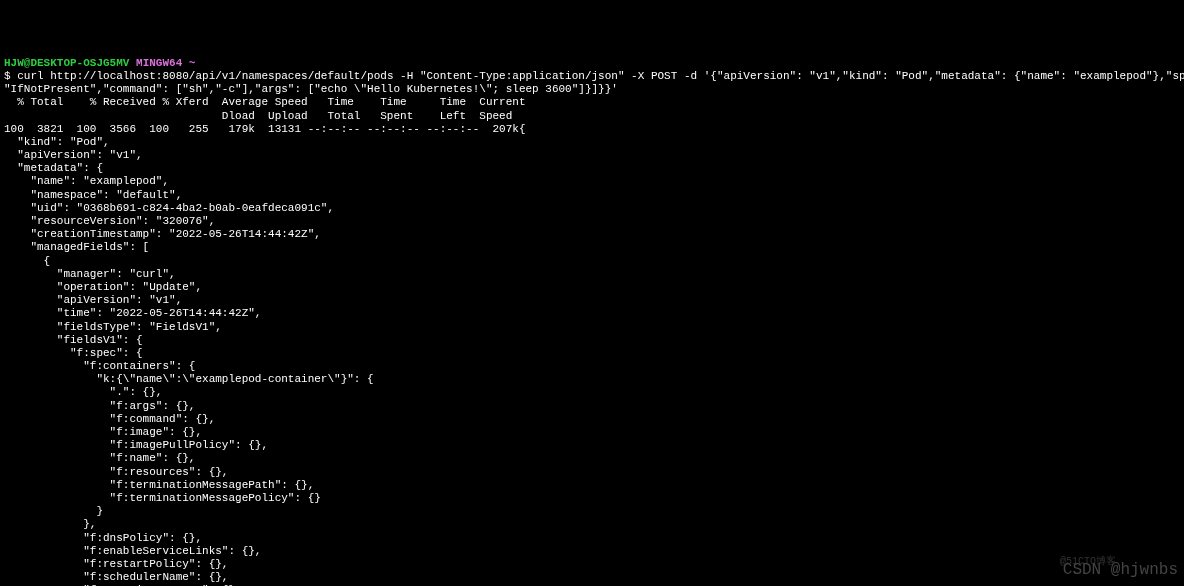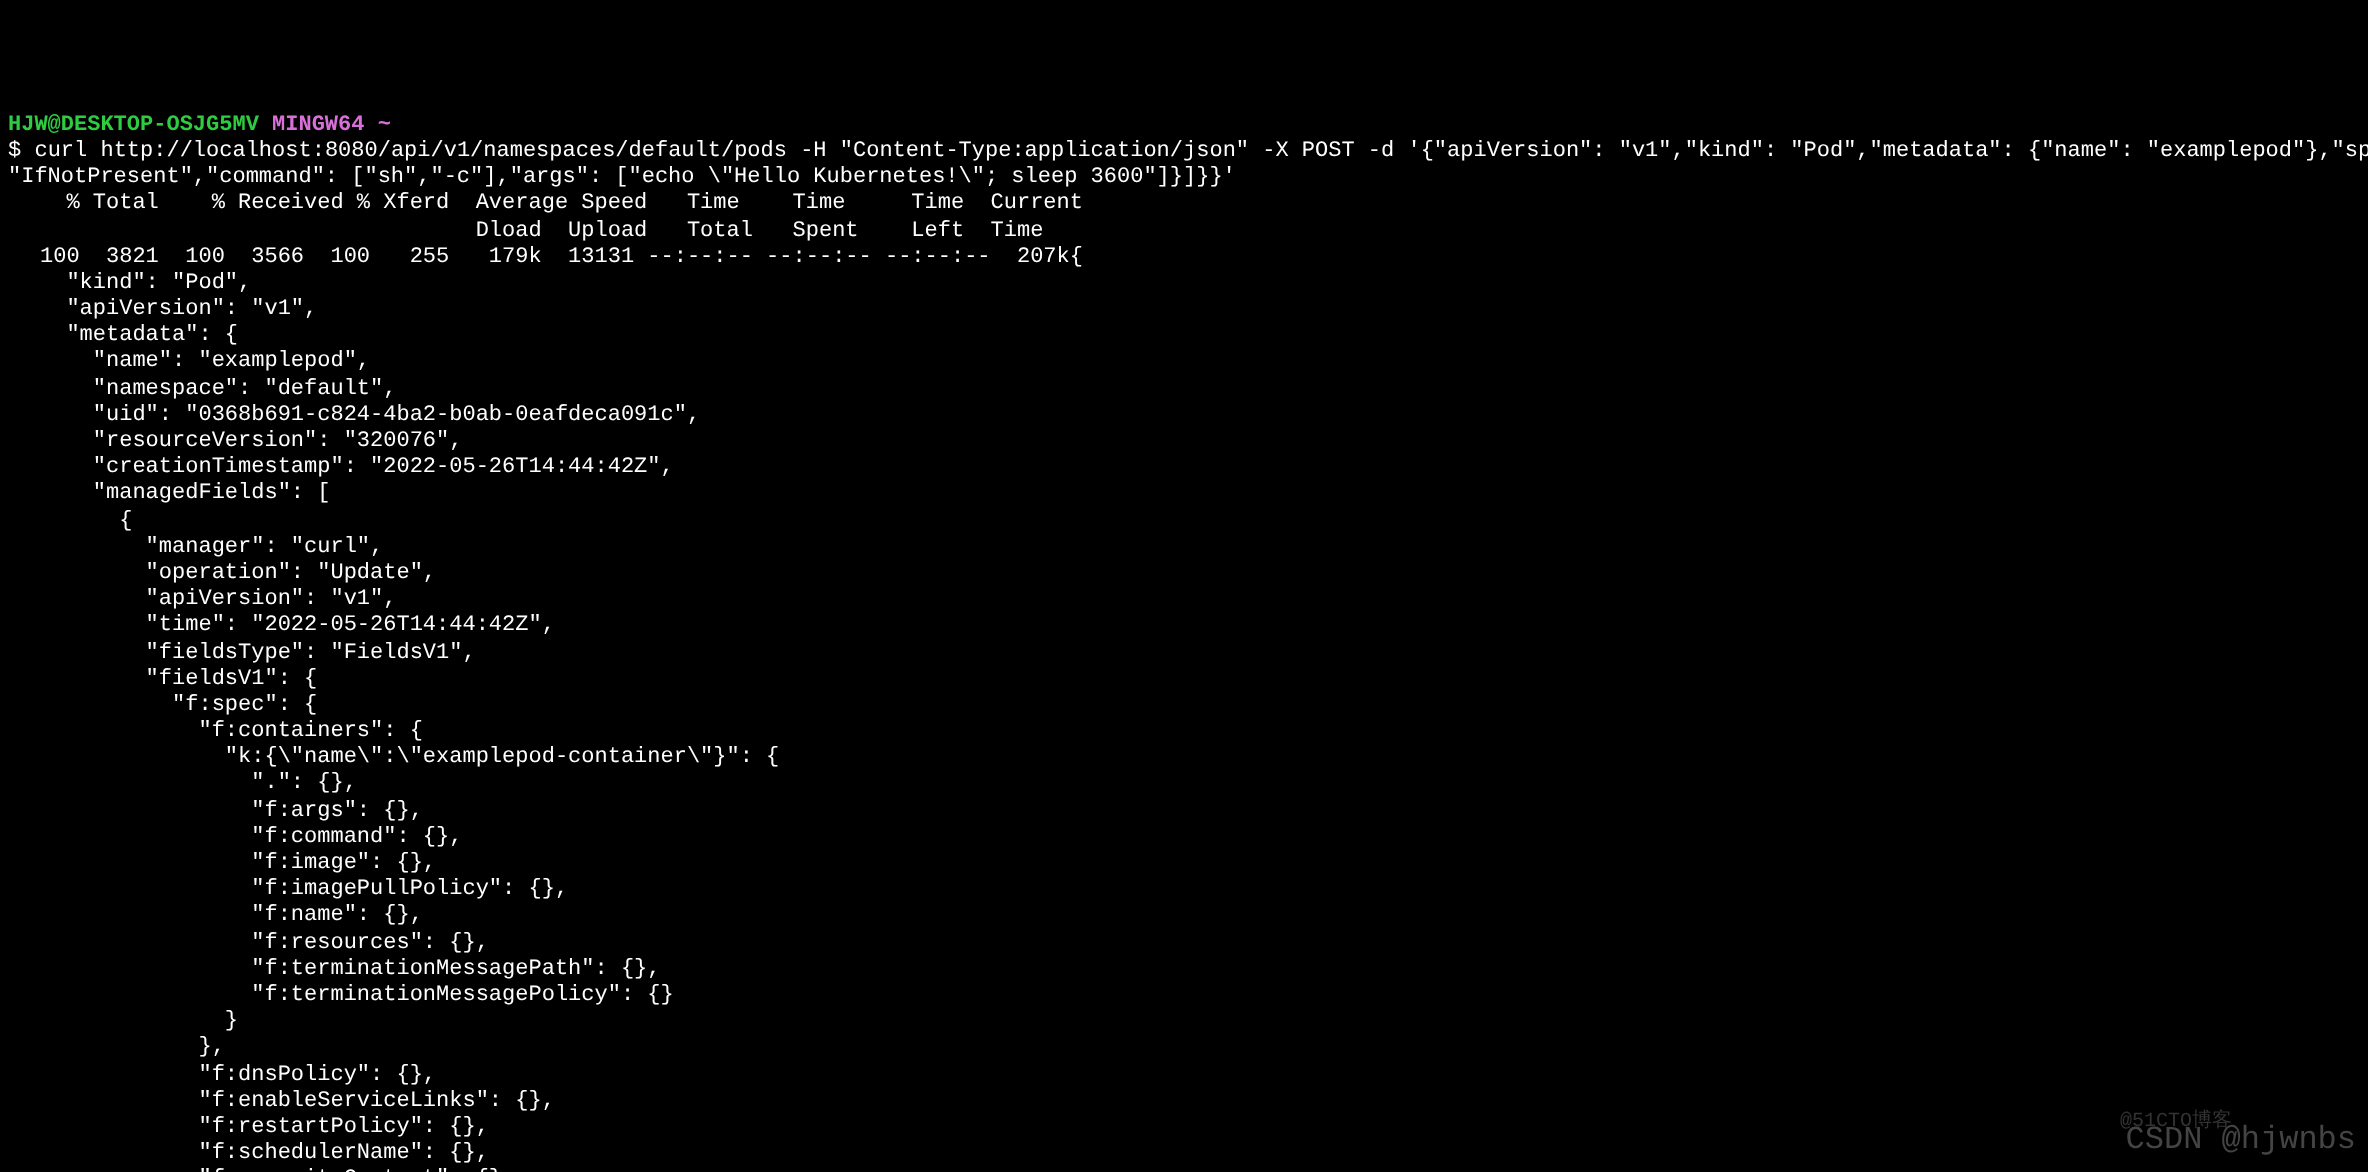--- a/index.html
+++ b/index.html
@@ -12,21 +12,21 @@
       white-space: pre;
       padding: 4px;
       width: 1184px;
       height: 586px;
       overflow: hidden;
     }
     .prompt-user { color: #2ecc40; font-weight: bold; }
     .prompt-path { color: #d970d9; font-weight: bold; }
     .prompt-sym { color: #fff; }
     .cmd { color: #fff; }
-    .json-out { color: #fff; margin-left: 16px; }
+    .json-out { color: #fff; }
     .watermark {
       position: absolute;
       right: 6px;
       bottom: 6px;
       color: #444;
       font-size: 16px;
     }
     .watermark2 {
       position: absolute;
       right: 68px;
@@ -37,21 +37,21 @@
   </style>
 </head>
 <body>
 
 
 
 <span><span class="prompt-user">HJW@DESKTOP-OSJG5MV</span> <span class="prompt-path">MINGW64</span> <span class="prompt-path">~</span></span>
 <span class="prompt-sym">$</span> <span class="cmd">curl http://localhost:8080/api/v1/namespaces/default/pods -H "Content-Type:application/json" -X POST -d '{"apiVersion": "v1","kind": "Pod","metadata": {"name": "examplepod"},"spec": {"containers": [{"name": "examplepod-container","image": "busybox","imagePullPolicy":</span>
 <span class="cmd">"IfNotPresent","command": ["sh","-c"],"args": ["echo \"Hello Kubernetes!\"; sleep 3600"]}]}}'</span>
 <span class="json-out">  % Total    % Received % Xferd  Average Speed   Time    Time     Time  Current</span>
-<span class="json-out">                                 Dload  Upload   Total   Spent    Left  Time</span>
+<span class="json-out">                                 Dload  Upload   Total   Spent    Left  Speed</span>
 <span class="json-out">100  3821  100  3566  100   255   179k  13131 --:--:-- --:--:-- --:--:--  207k{</span>
 <div class="json-out" id="json-output">  "kind": "Pod",
   "apiVersion": "v1",
   "metadata": {
     "name": "examplepod",
     "namespace": "default",
     "uid": "0368b691-c824-4ba2-b0ab-0eafdeca091c",
     "resourceVersion": "320076",
     "creationTimestamp": "2022-05-26T14:44:42Z",
     "managedFields": [

